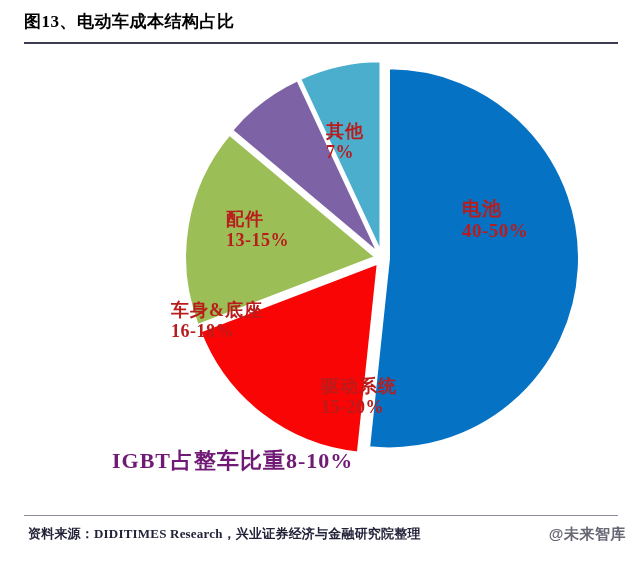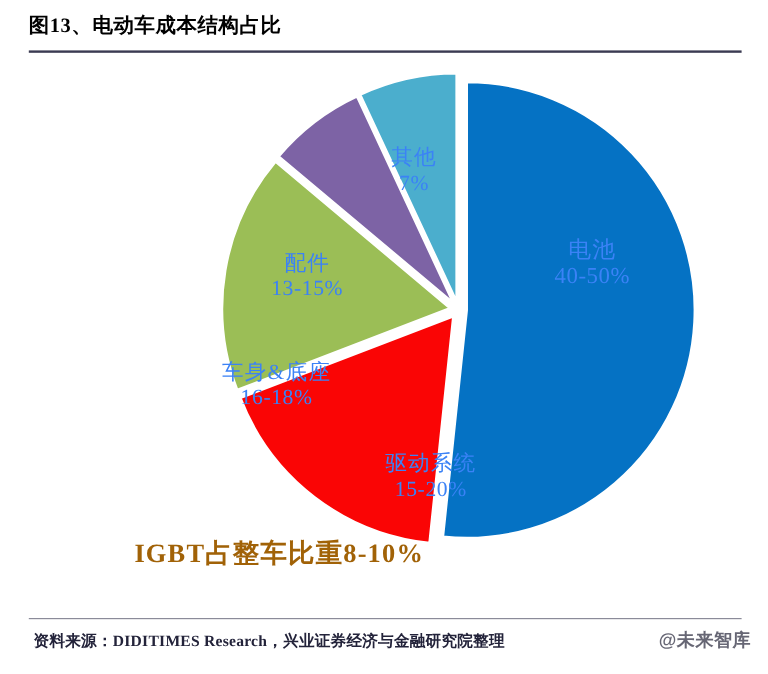--- a/index.html
+++ b/index.html
@@ -57,52 +57,52 @@
   }
   .slice-path {
     stroke: #ffffff;
     stroke-width: 2;
     stroke-linejoin: round;
   }
 
   
   .slice-label {
     position: absolute;
-    text-align: center;
+    text-align: left;
     font-family: "Liberation Serif", "DejaVu Serif", serif;
-    font-weight: normal;
+    font-weight: bold;
     line-height: 1.18;
-    color: #3b82f6;
+    color: #b91c1c;
     white-space: nowrap;
     pointer-events: none;
   }
   .slice-label .name {
     display: block;
     letter-spacing: 1px;
   }
   .slice-label .value {
     display: block;
     letter-spacing: 0.5px;
   }
 
   #label-battery      { left: 462px; top: 150px; font-size: 19px; }
   #label-drive        { left: 289px; top: 328px; font-size: 18px; margin-left: 32px; }
-  #label-body         { left: 185px; top: 252px; font-size: 18px; }
+  #label-body         { left: 171px; top: 252px; font-size: 18px; }
   #label-parts        { left: 226px; top: 131px; font-size: 18px; margin-top: 30px; }
   #label-other        { left: 326px; top: 73px;  font-size: 18px; }
 
   
   #chart-annotation {
     position: absolute;
     left: 112px;
     top: 398px;
     font-family: "Liberation Serif", "DejaVu Serif", serif;
     font-size: 22px;
     font-weight: bold;
-    color: #a16207;
+    color: #701a75;
     letter-spacing: 1px;
     white-space: nowrap;
   }
 
   
   #footer-rule {
     position: absolute;
     left: 24px;
     top: 515px;
     width: 594px;

